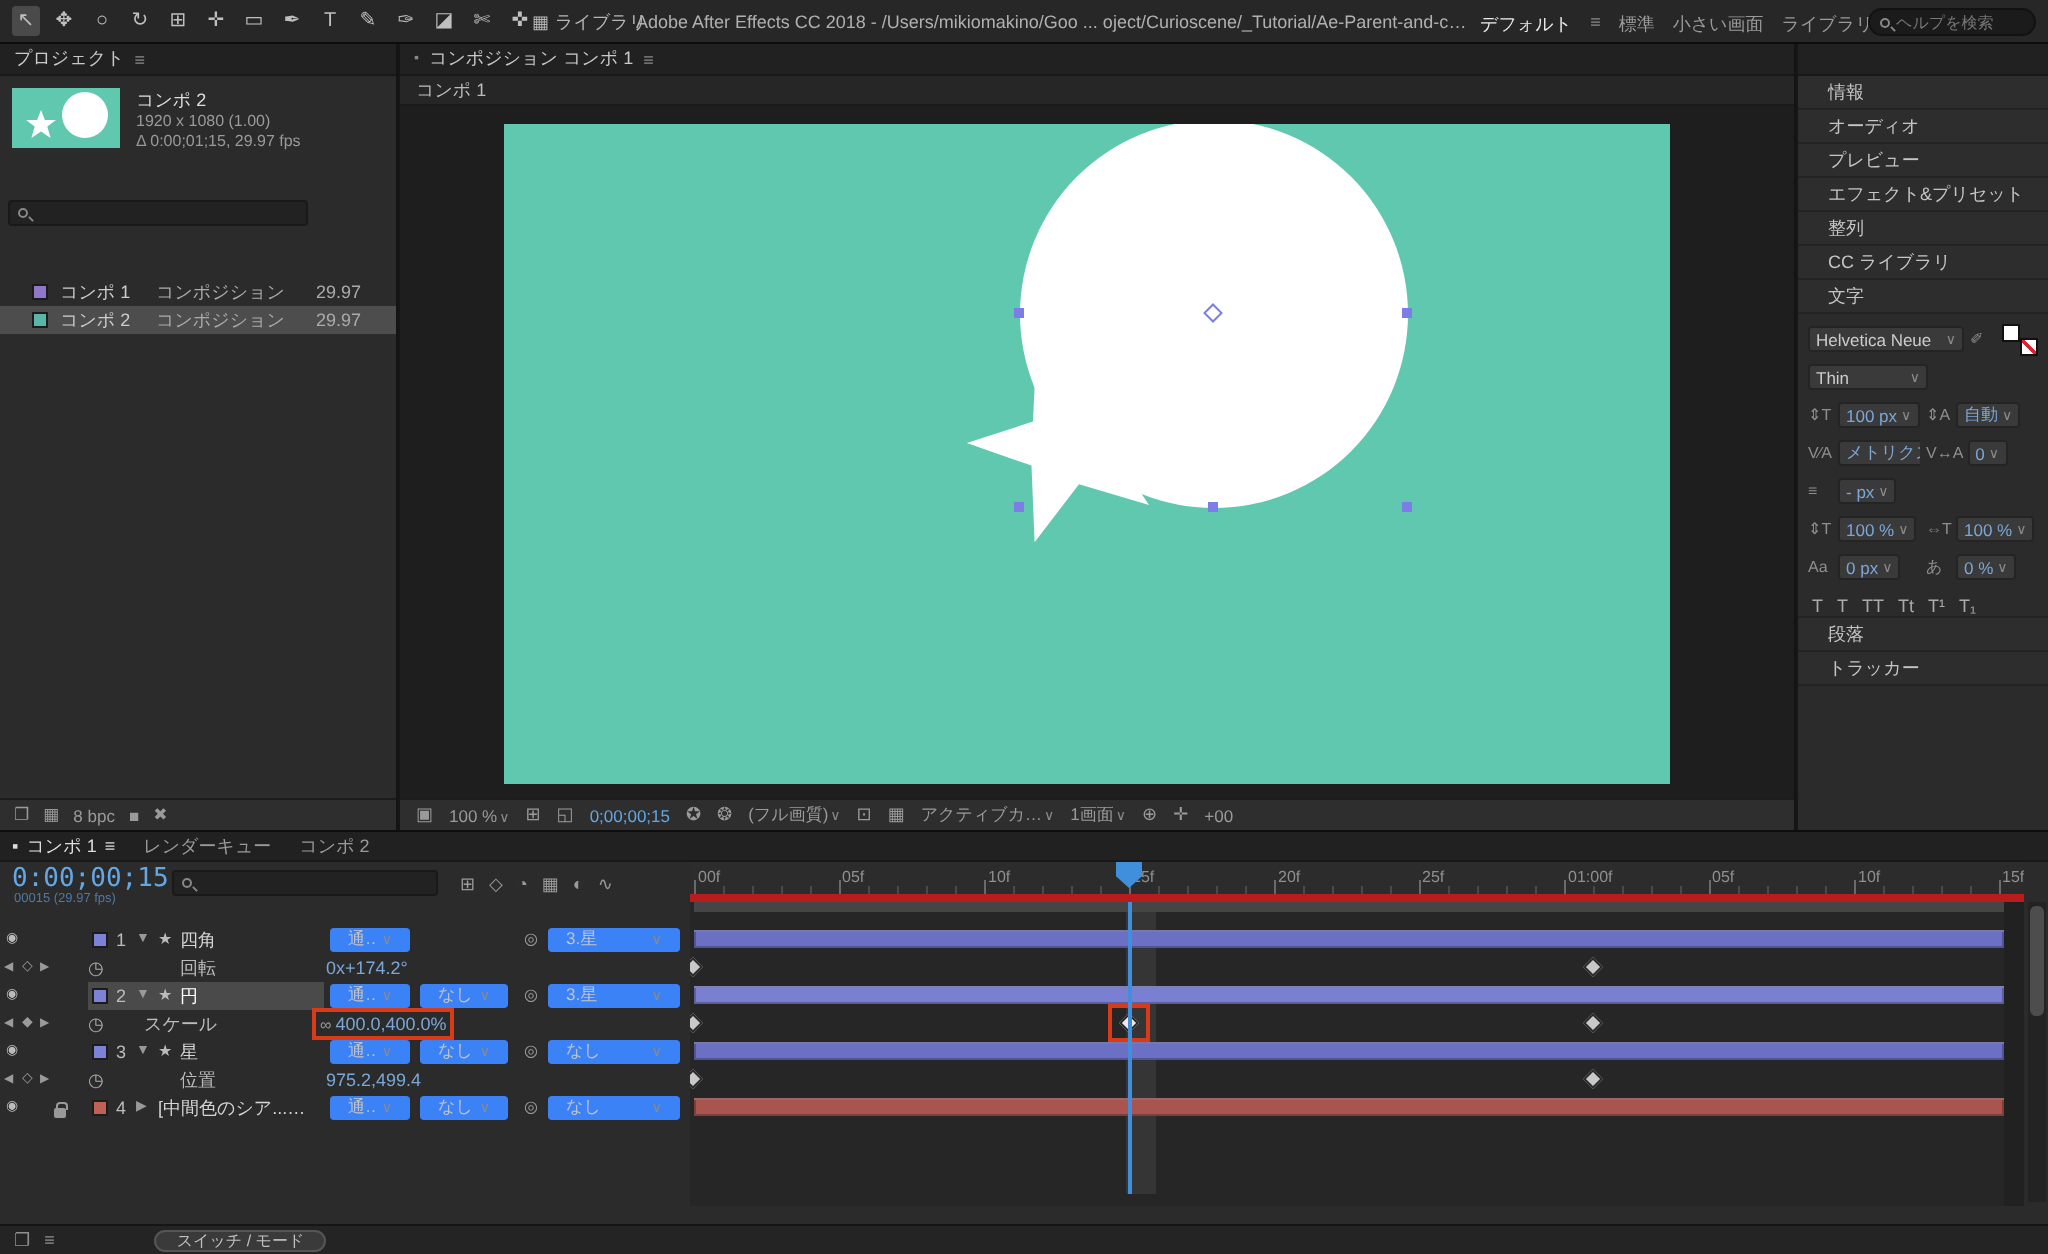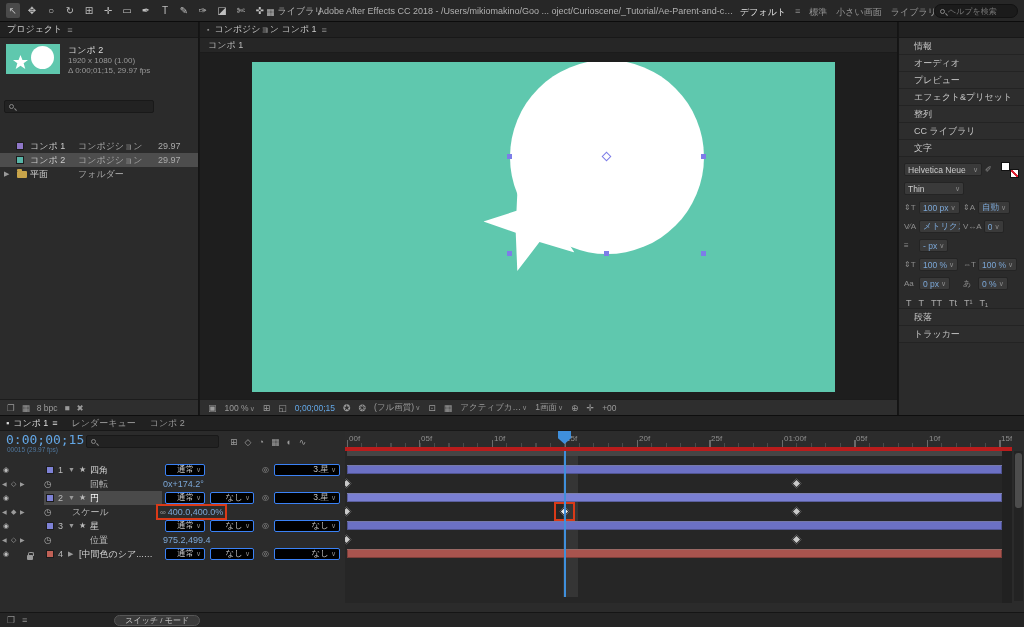--- a/index.html
+++ b/index.html
@@ -15,21 +15,21 @@
 .mws{position:absolute;left:740px;top:6px;display:flex;gap:9px;font-size:9px;color:#999;white-space:nowrap}
 .mws .active{color:#e9e9e9}
 .mws .menu{color:#8a8a8a}
 .msearch{position:absolute;left:934px;top:4px;width:84px;height:14px;background:#1b1b1b;border:1px solid #121212;border-radius:7px;display:flex;align-items:center;gap:3px;padding:0 5px;color:#777;font-size:8px;white-space:nowrap;overflow:hidden}
 .mag{width:5px;height:5px;border:1px solid #888;border-radius:50%;position:relative;flex:none}
 .mag::after{content:"";position:absolute;left:4px;top:4px;width:3px;height:1px;background:#888;transform:rotate(45deg)}
 
 .ptabs{height:16px;background:#212121;border-bottom:1px solid #181818;display:flex;align-items:center;gap:5px;padding:0 7px;font-size:9px;color:#c9c9c9}
 .ptabs .dot{color:#888;font-size:7px}
 .ptabs .menu{color:#8a8a8a}
-.dd{position:absolute;height:12px;background:#000000;border:1px solid #3b82f6;border-radius:2px;display:flex;align-items:center;justify-content:flex-end;padding:0 3px;font-size:8.5px;color:#c4c4c4;top:1px}
+.dd{position:absolute;height:12px;background:#000000;border:6px solid #3b82f6;border-radius:2px;display:flex;align-items:center;justify-content:space-between;padding:0 3px;font-size:8.5px;color:#c4c4c4;top:1px}
 .dd i,.ddi i{font-style:normal;overflow:hidden;white-space:nowrap;text-overflow:ellipsis}
 .dd b,.ddi b{color:#8a8a8a;font-weight:normal;font-size:7px;margin-left:2px}
 .blue{color:#7ba7d7}
 .chip{position:absolute;top:3px;width:8px;height:8px;border:1px solid #1c1c1c}
 .cell{position:absolute;top:0;line-height:14px;font-size:9px;white-space:nowrap}
 .lock{width:6px;height:5px;background:#999;border-radius:1px;position:relative;display:inline-block}
 .lock::before{content:"";position:absolute;left:1px;top:-3px;width:4px;height:3px;border:1px solid #999;border-bottom:none;border-radius:2px 2px 0 0}
 
 .project{position:absolute;left:0;top:22px;width:199px;height:393px;background:#2b2b2b;border-right:1px solid #141414}
 .pv{position:absolute;left:6px;top:22px;display:flex;gap:8px}
@@ -115,21 +115,21 @@
 .kf{position:absolute;width:7px;height:7px;background:#c9c9c9;border:1px solid #2a2a2a;transform:rotate(45deg)}
 .kf.sel{background:#ececec}
 .annot-kf{position:absolute;left:209px;top:71px;width:21px;height:19px;border:2px solid #d93a18}
 .cti{position:absolute;left:219px;top:0;width:2px;height:166px;background:#3f8fdc}
 .cti-head{position:absolute;left:213px;top:0;width:13px;height:13px;background:#3f8fdc;clip-path:polygon(0 0,100% 0,100% 55%,50% 100%,0 55%)}
 .hscroll{position:absolute;left:345px;top:202px;width:667px;height:10px;background:#232323;border-top:1px solid #1a1a1a}
 .hthumb{position:absolute;left:2px;top:2px;width:640px;height:6px;background:#4d4d4d;border-radius:3px}
 .vscroll{position:absolute;right:1px;top:35px;width:9px;height:150px;background:#232323}
 .vthumb{position:absolute;left:1px;top:2px;width:7px;height:55px;background:#4d4d4d;border-radius:3px}
 .tl-foot{position:absolute;left:0;bottom:0;width:100%;height:15px;background:#242424;border-top:1px solid #151515;display:flex;align-items:center;gap:7px;padding:0 7px;color:#8f8f8f;font-size:9px}
-.switch-btn{margin-left:80px;background:#3a3a3a;border:1px solid #565656;border-radius:7px;height:11px;line-height:9px;padding:0 10px;font-size:8px;color:#c0c0c0}
+.switch-btn{margin-left:43px;background:#3a3a3a;border:1px solid #565656;border-radius:7px;height:11px;line-height:9px;padding:0 10px;font-size:8px;color:#c0c0c0}
 </style>
 </head>
 <body>
 
 <div class="app">
 
   <div class="menubar">
     <div class="mtools">
       <span class="tool active">↖</span>
       <span class="tool">✥</span>
@@ -189,26 +189,20 @@
       <span class="nm">コンポ 1</span>
       <span class="tp">コンポジション</span>
       <span class="fps">29.97</span>
     </div>
     <div class="prow sel" style="top:131px">
       <span class="chip" style="left:16px;background:#58b5a8"></span>
       <span class="nm">コンポ 2</span>
       <span class="tp">コンポジション</span>
       <span class="fps">29.97</span>
     </div>
-    <div class="prow" style="top:145px">
-      <span class="twirl" style="left:4px">▶</span>
-      <span class="folder"></span>
-      <span class="nm">平面</span>
-      <span class="tp">フォルダー</span>
-    </div>
     <div class="pfoot">
       <span>❐</span>
       <span>▦</span>
       <span>8 bpc</span>
       <span>■</span>
       <span>✖</span>
     </div>
   </div>
 
   <div class="comp">

